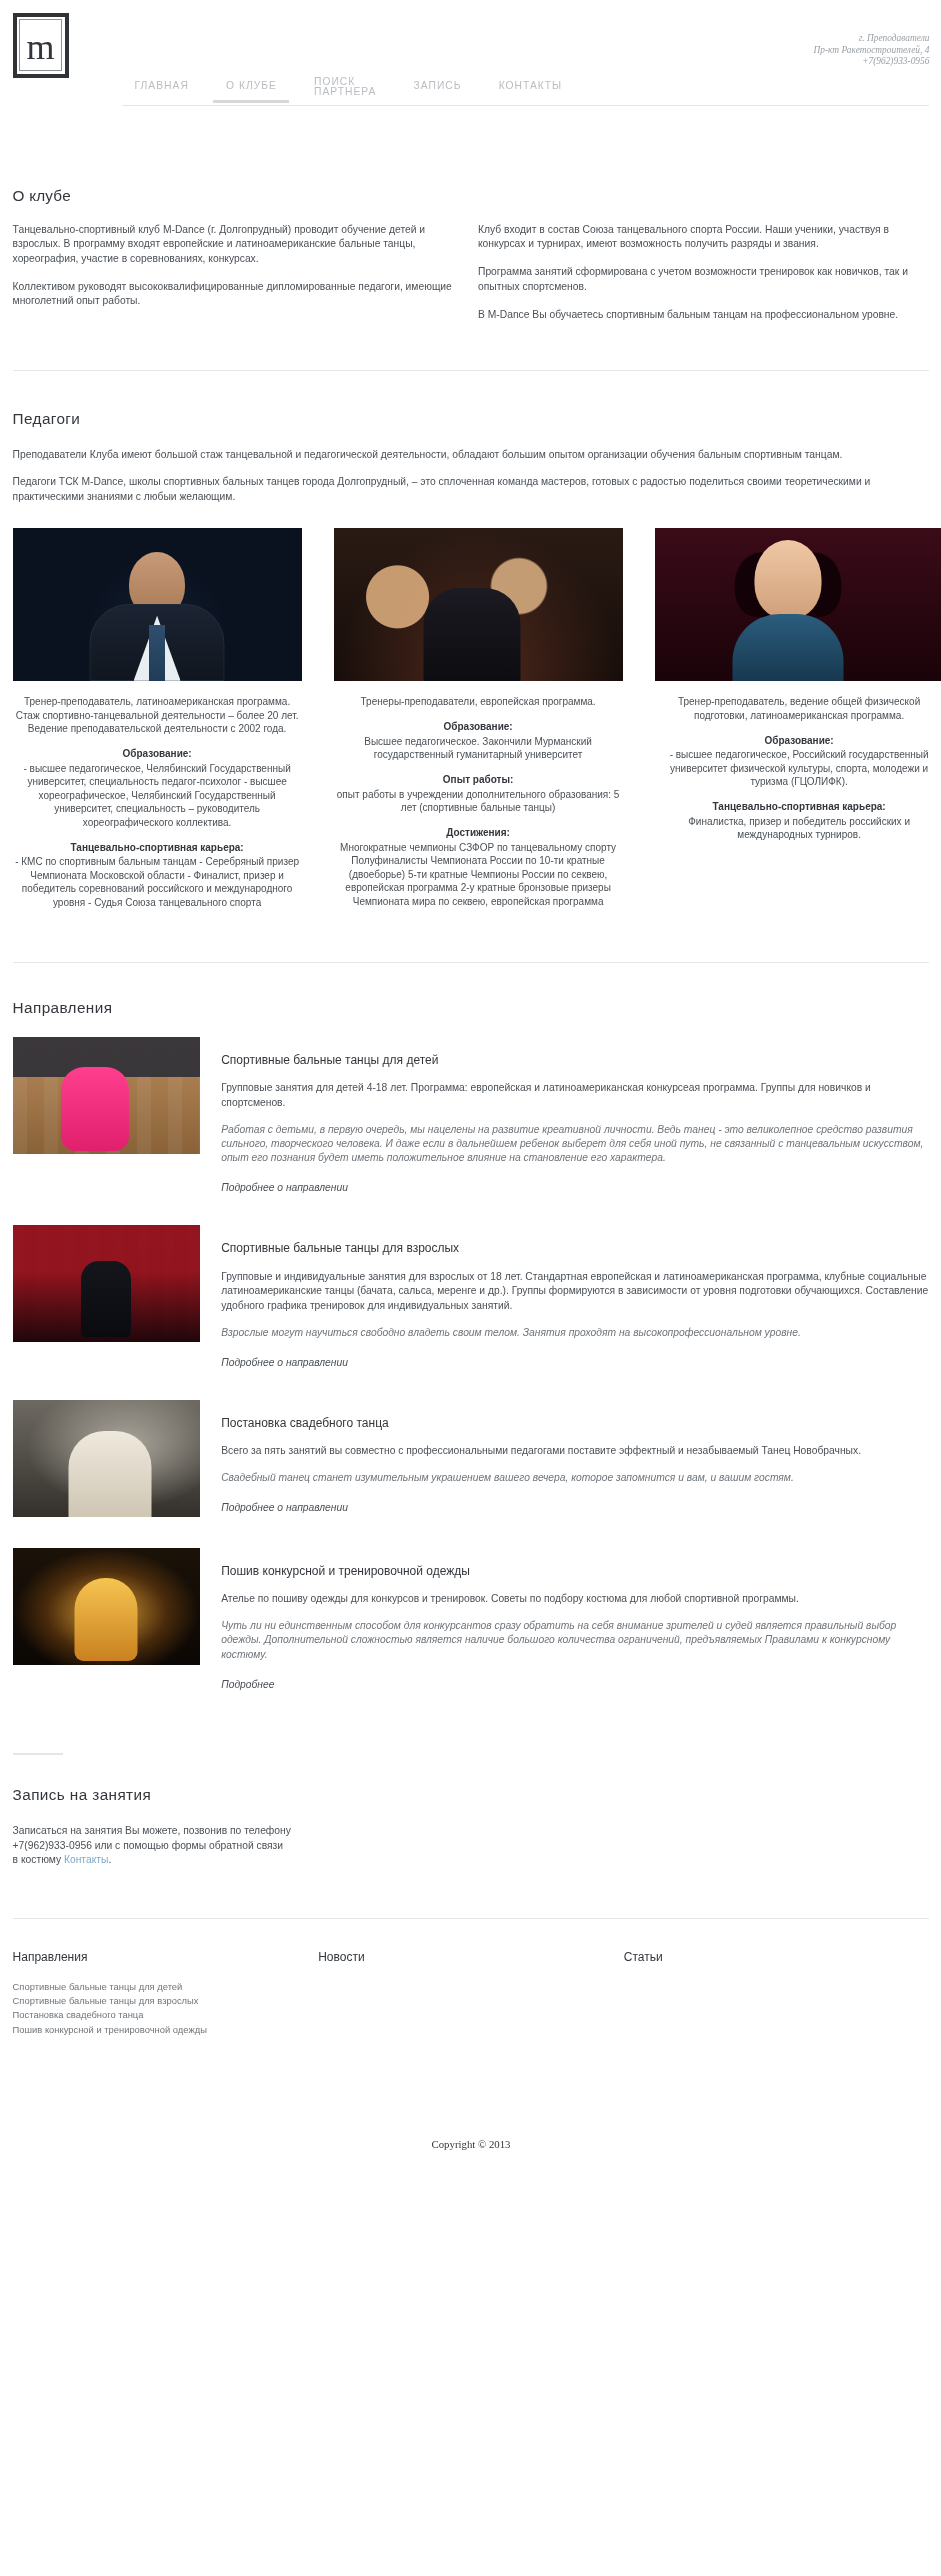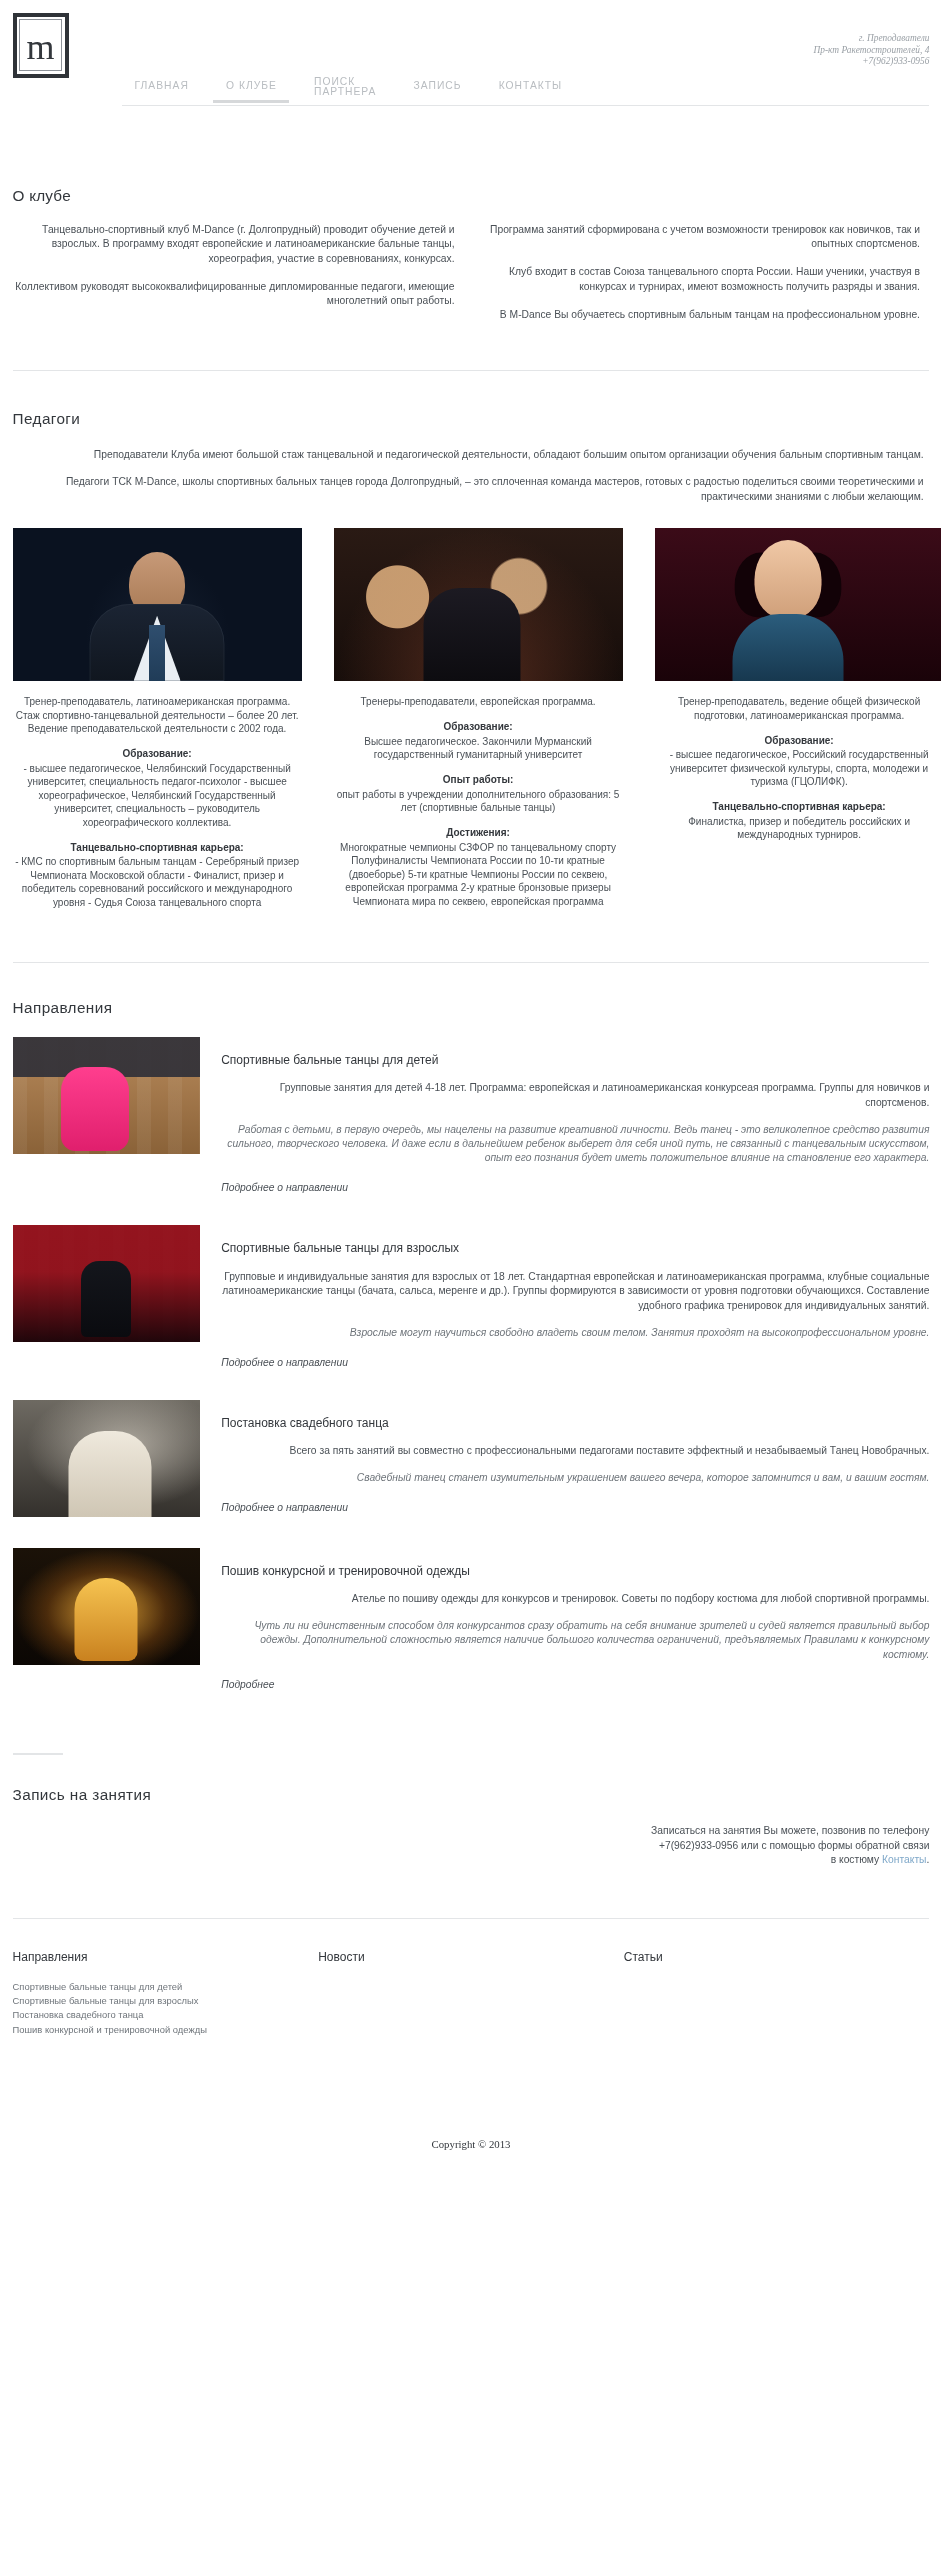--- a/index.html
+++ b/index.html
@@ -87,21 +87,21 @@
   }
   .rule {
     height: 0.9px; background: #e3e5e7;
     margin: 0 12.6px;
   }
   .rule-short {
     height: 2.7px; width: 50px; background: #e3e5e7;
     margin: 0 0 0 12.6px;
   }
 
-  p { font-size: 10.3px; line-height: 14.4px; color: #4a5056; margin: 0 0 12.6px 0; text-align: right; }
+  p { font-size: 10.3px; line-height: 14.4px; color: #4a5056; margin: 0 0 12.6px 0; }
 
   
   #about { padding-top: 79px; }
   #about .sec-title { margin-bottom: 18px; }
   .about-cols { display: flex; gap: 23.4px; }
   .about-col { width: 442px; }
   .about-col p { margin-bottom: 13.5px; }
 
   
   #teachers { padding-top: 40px; }
@@ -274,22 +274,22 @@
   </div>
 
   <div class="section" id="about">
     <h2 class="sec-title">О клубе</h2>
     <div class="about-cols">
       <div class="about-col">
         <p>Танцевально-спортивный клуб M-Dance (г. Долгопрудный) проводит обучение детей и взрослых. В программу входят европейские и латиноамериканские бальные танцы, хореография, участие в соревнованиях, конкурсах.</p>
         <p>Коллективом руководят высококвалифицированные дипломированные педагоги, имеющие многолетний опыт работы.</p>
       </div>
       <div class="about-col">
+        <p>Клуб входит в состав Союза танцевального спорта России. Наши ученики, участвуя в конкурсах и турнирах, имеют возможность получить разряды и звания.</p>
         <p>Программа занятий сформирована с учетом возможности тренировок как новичков, так и опытных спортсменов.</p>
-        <p>Клуб входит в состав Союза танцевального спорта России. Наши ученики, участвуя в конкурсах и турнирах, имеют возможность получить разряды и звания.</p>
         <p>В M-Dance Вы обучаетесь спортивным бальным танцам на профессиональном уровне.</p>
       </div>
     </div>
   </div>
 
   <div style="height:34px"></div>
   <div class="rule"></div>
 
   <div class="section" id="teachers">
     <h2 class="sec-title narrow">Педагоги</h2>

